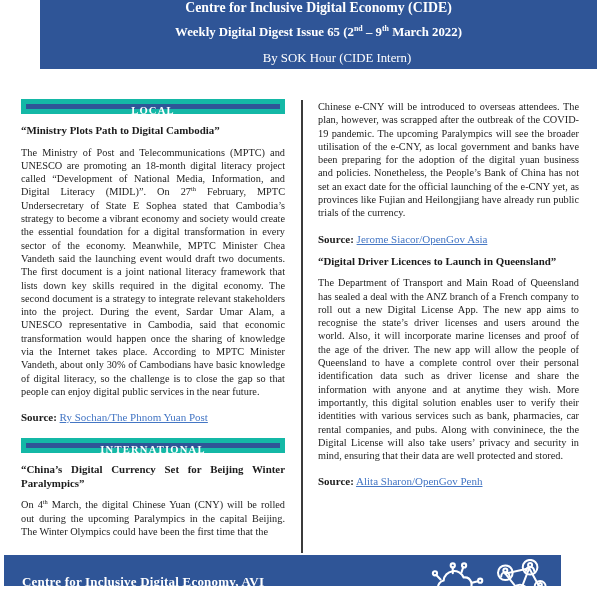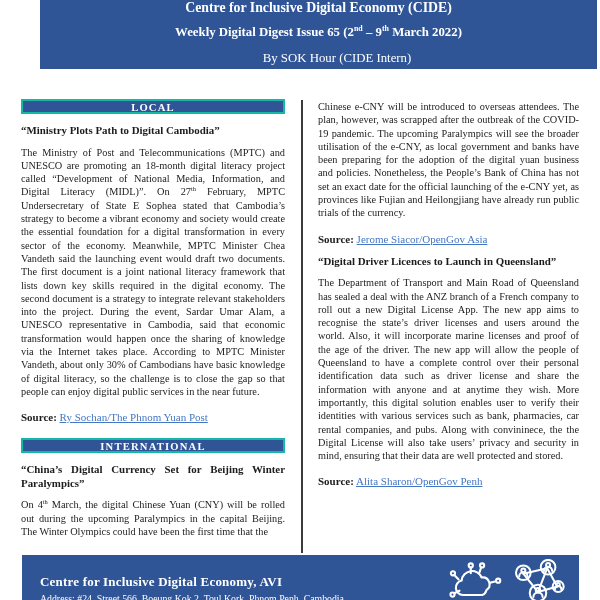--- a/index.html
+++ b/index.html
@@ -16,38 +16,38 @@
   .banner-subtitle{margin-top:10px;font-size:12.8px;font-weight:bold;line-height:15px;}
   .banner-byline{margin-top:11px;font-size:12.8px;font-weight:normal;line-height:15px;padding-left:37px;}
   sup{font-size:0.62em;line-height:0;vertical-align:super;}
   
   .col{position:absolute;top:99px;}
   .col-left{left:21px;width:264px;}
   .col-right{left:318px;top:100px;width:261px;}
   .divider{position:absolute;left:301px;top:100px;width:2px;height:453px;background:#3B3B3B;}
   .section-bar{
     height:15px;line-height:13px;box-sizing:border-box;
-    background:#2F5597;border:2px solid #14b8a6;color:#ffffff;
+    background:#2F5597;border:5px solid #14b8a6;color:#ffffff;
     text-align:center;font-weight:bold;font-size:10.6px;letter-spacing:1.2px;
   }
   .section-bar.second{margin-top:15px;}
   .headline{
     margin:10px 0 0 0;font-size:10.9px;line-height:13.6px;font-weight:bold;
     text-align:justify;-moz-text-align-last:left;text-align-last:left;
   }
   .body-text{
     margin:8px 0 0 0;font-size:10.3px;line-height:13.3px;text-align:justify;
   }
   .body-text.first{margin-top:0;}
   .source-line{margin:13px 0 0 0;font-size:11px;}
   .source-label{font-weight:bold;}
   .source-link{color:#4476C4;text-decoration:underline;cursor:pointer;}
   
   .footer{
-    position:absolute;left:22px;top:555px;width:557px;height:45px;
+    position:absolute;left:4px;top:555px;width:557px;height:31px;
     background:#2F5597;color:#ffffff;z-index:5;
   }
   .footer-org{margin:19px 0 0 18px;font-size:13px;font-weight:bold;letter-spacing:0.2px;}
   .footer-address{margin:3px 0 0 18px;font-size:9.8px;white-space:nowrap;}
   .footer-icon{position:absolute;}
   .icon-cloud{right:74px;top:7px;width:58px;height:40px;}
   .icon-people{right:12px;top:4px;width:58px;height:44px;}
 </style>
 </head>
 <body>

